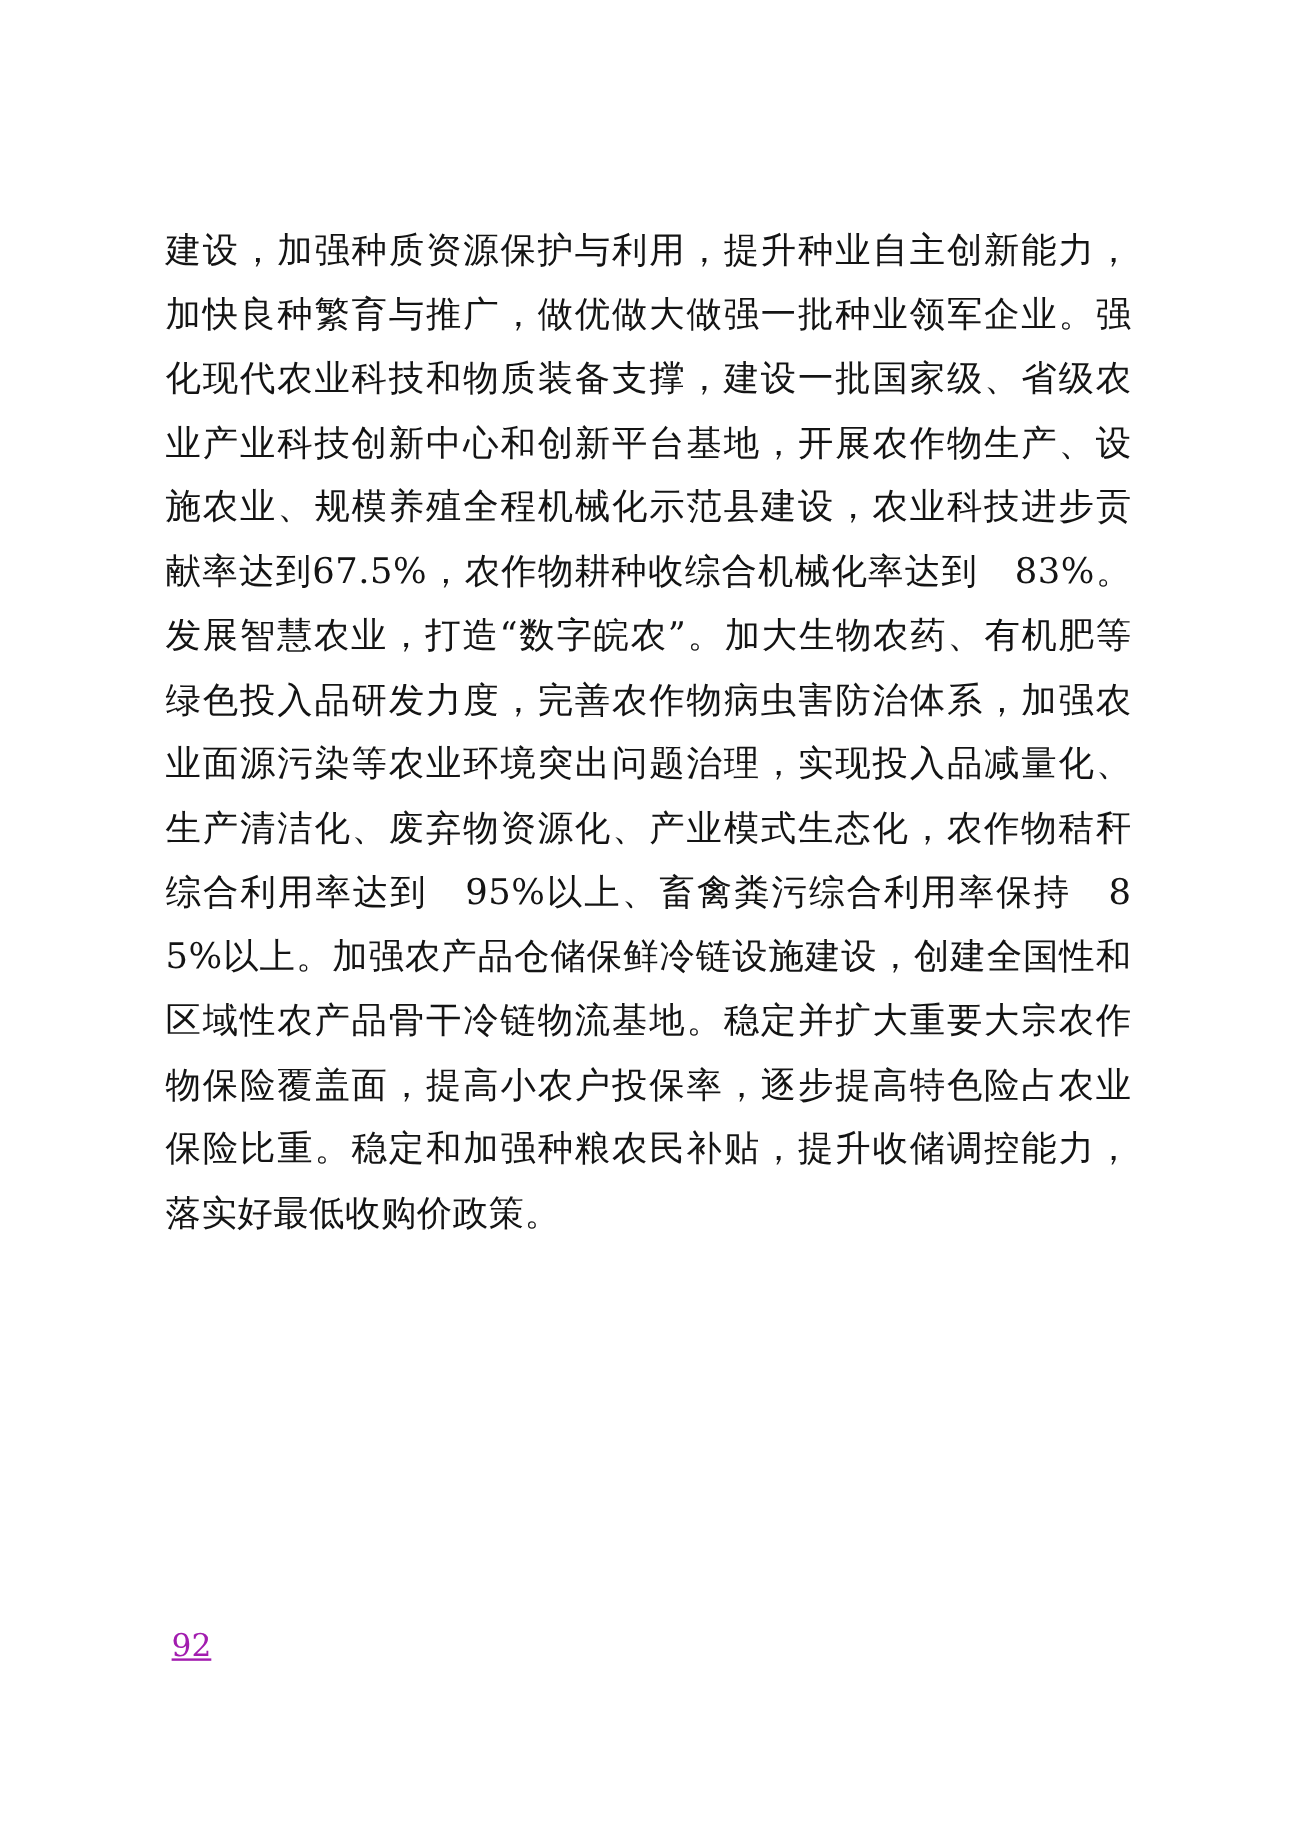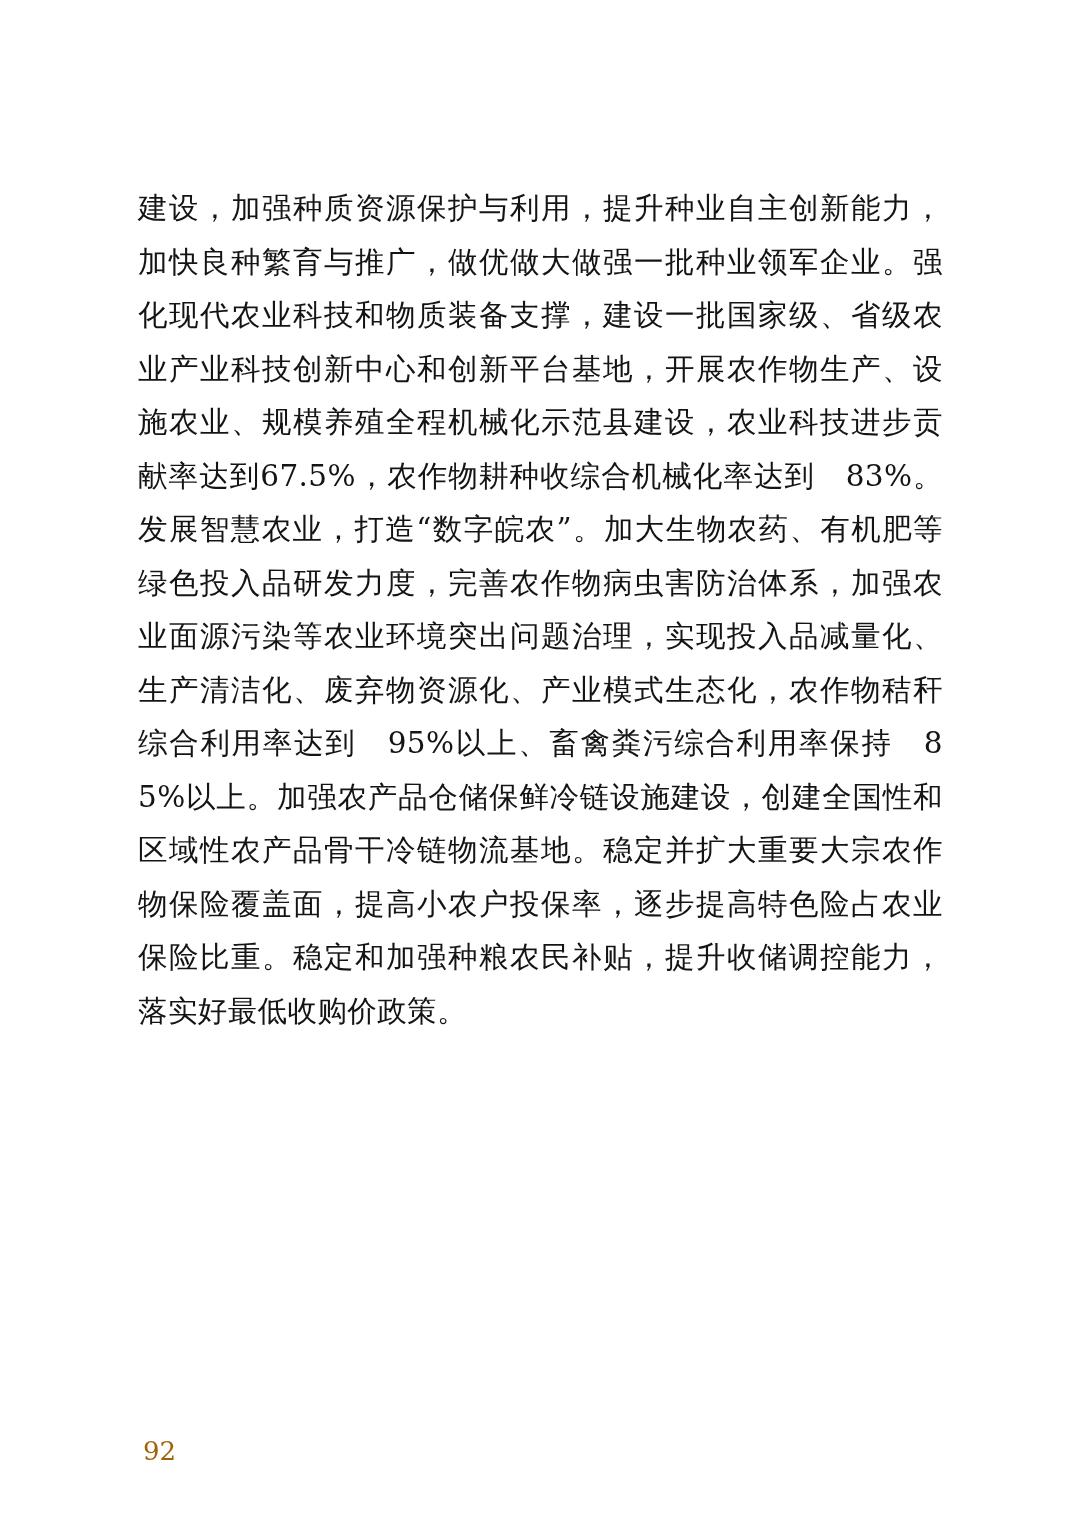--- a/index.html
+++ b/index.html
@@ -36,25 +36,26 @@
   }
   .para.indent {
     text-indent: 59px;
   }
   .lead {
     font-weight: bold;
   }
   .page-number {
     position: absolute;
     left: 143px;
-    top: 1436px;
-    color: #a16207;
+    top: 1357px;
+    color: #a21caf;
     font-size: 26px;
     line-height: 30px;
     font-family: "DejaVu Serif", "Liberation Serif", serif;
+    text-decoration: underline;
   }
 </style>
 </head>
 <body>
 
 <div class="page">
 
   <div class="body-text">
 
     <p class="para">

